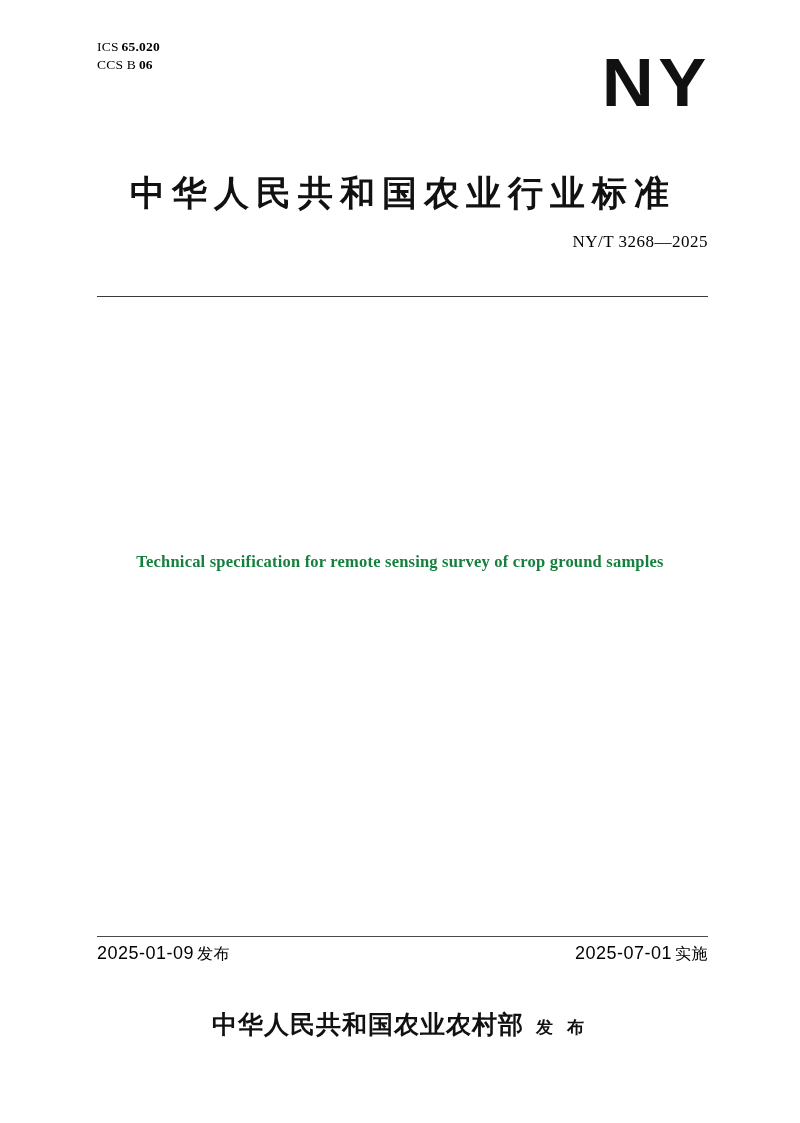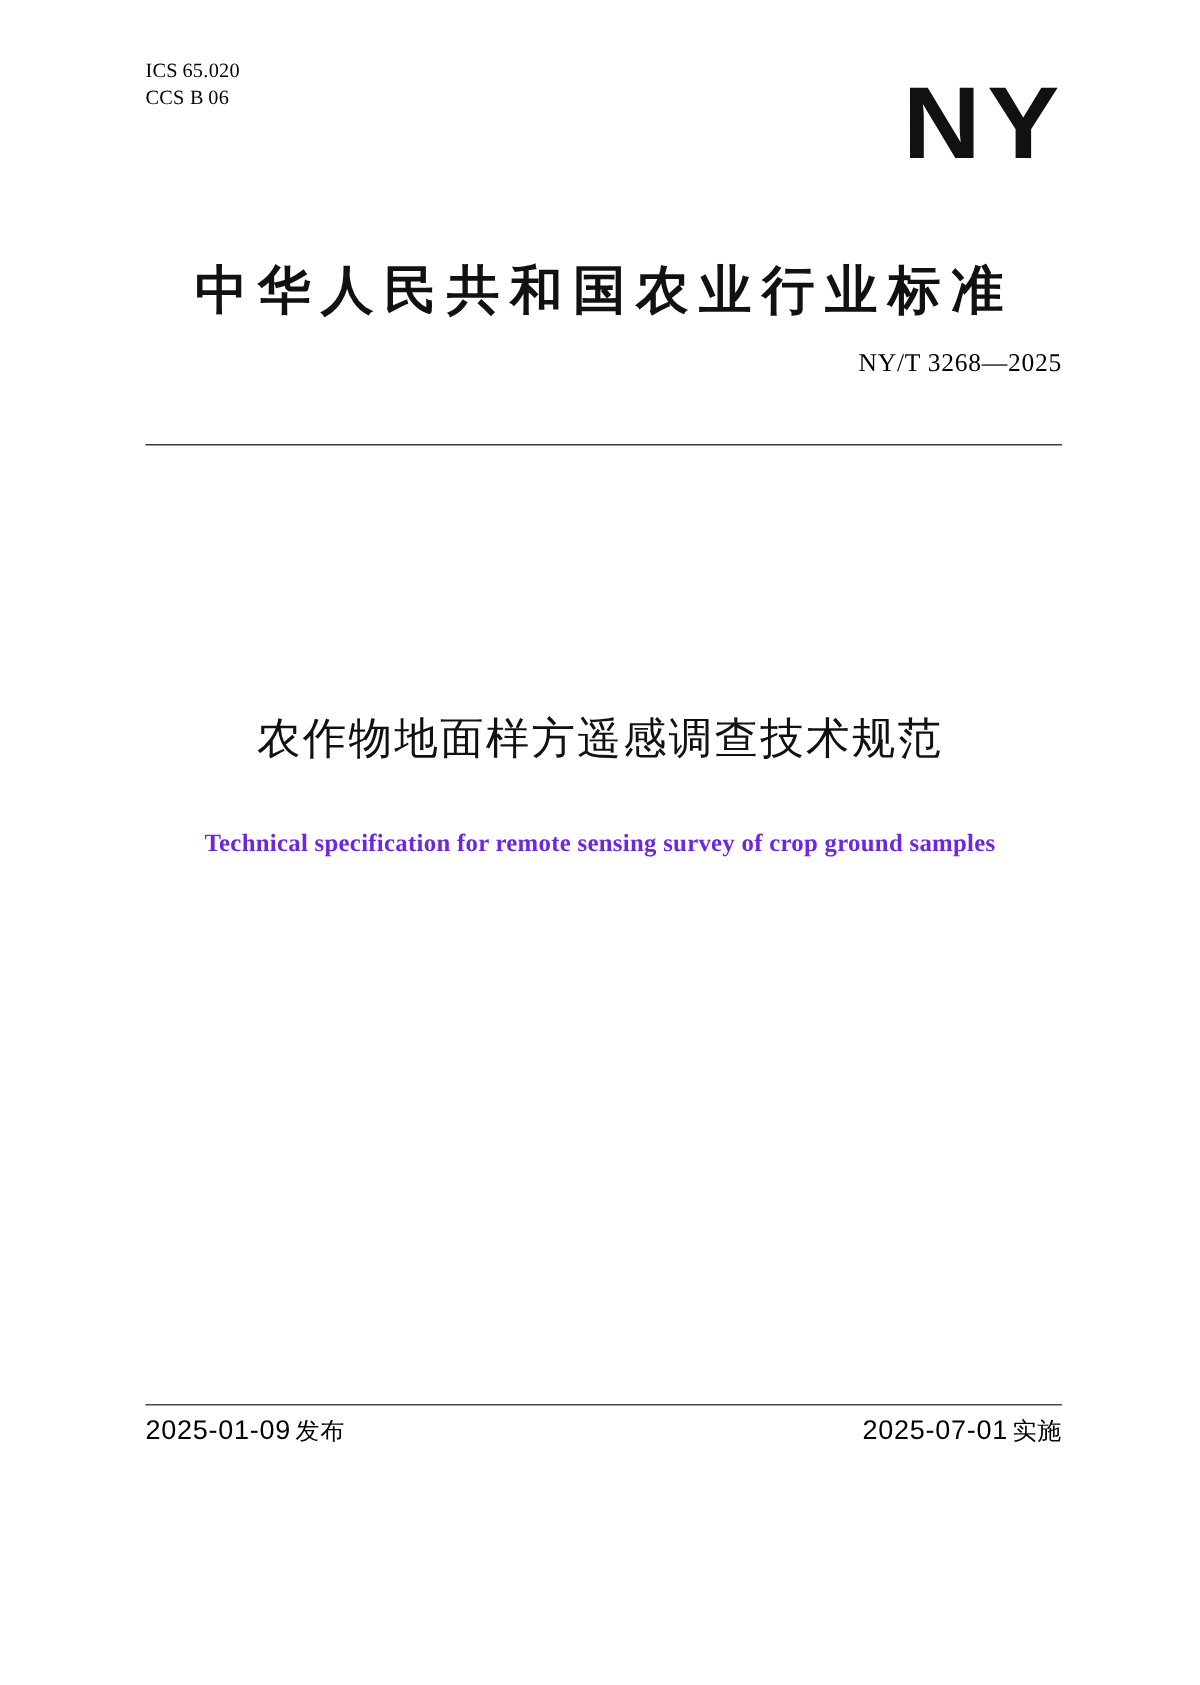--- a/index.html
+++ b/index.html
@@ -32,21 +32,21 @@
   .codes .code-line {
     font-family: "Liberation Serif", serif;
     font-size: 13.5px;
     letter-spacing: 0.2px;
     white-space: nowrap;
   }
   .codes .code-line b {
     font-weight: normal;
   }
   .codes .code-num {
-    font-weight: normal;
+    font-weight: bold;
     margin-left: 3px;
   }
 
   
   .logo {
     position: absolute;
     right: 90px;
     top: 48px;
     font-family: "Liberation Sans", sans-serif;
     font-weight: bold;
@@ -116,21 +116,21 @@
   .doc-title-en {
     position: absolute;
     left: 0;
     right: 0;
     top: 552px;
     text-align: center;
     font-family: "Liberation Serif", serif;
     font-size: 16.5px;
     font-weight: bold;
     letter-spacing: 0.2px;
-    color: #6d28d9;
+    color: #15803d;
   }
 
   
   .date-left {
     position: absolute;
     left: 97px;
     top: 943px;
     font-family: "Liberation Sans", sans-serif;
     font-size: 18px;
     letter-spacing: 0.5px;
@@ -195,27 +195,29 @@
   </div>
 
   <div class="logo">NY</div>
 
   <div class="std-title">中华人民共和国农业行业标准</div>
 
   <div class="std-number">NY/T 3268—2025</div>
 
   <div class="rule-top"></div>
 
-  <div class="doc-title-cn">农作物地面样方遥感调查技术规范</div>
   <div class="doc-title-en">Technical specification for remote sensing survey of crop ground samples</div>
 
   <div class="rule-bottom"></div>
 
   <div class="date-left">
     <span class="date-num">2025-01-09</span><span class="date-cn">发布</span>
   </div>
 
   <div class="date-right">
     <span class="date-num">2025-07-01</span><span class="date-cn">实施</span>
   </div>
 
+  <div class="issuer">
+    <span class="issuer-name">中华人民共和国农业农村部</span><span class="issuer-verb">发 布</span>
+  </div>
 
 </div>
 
 </body></html>

